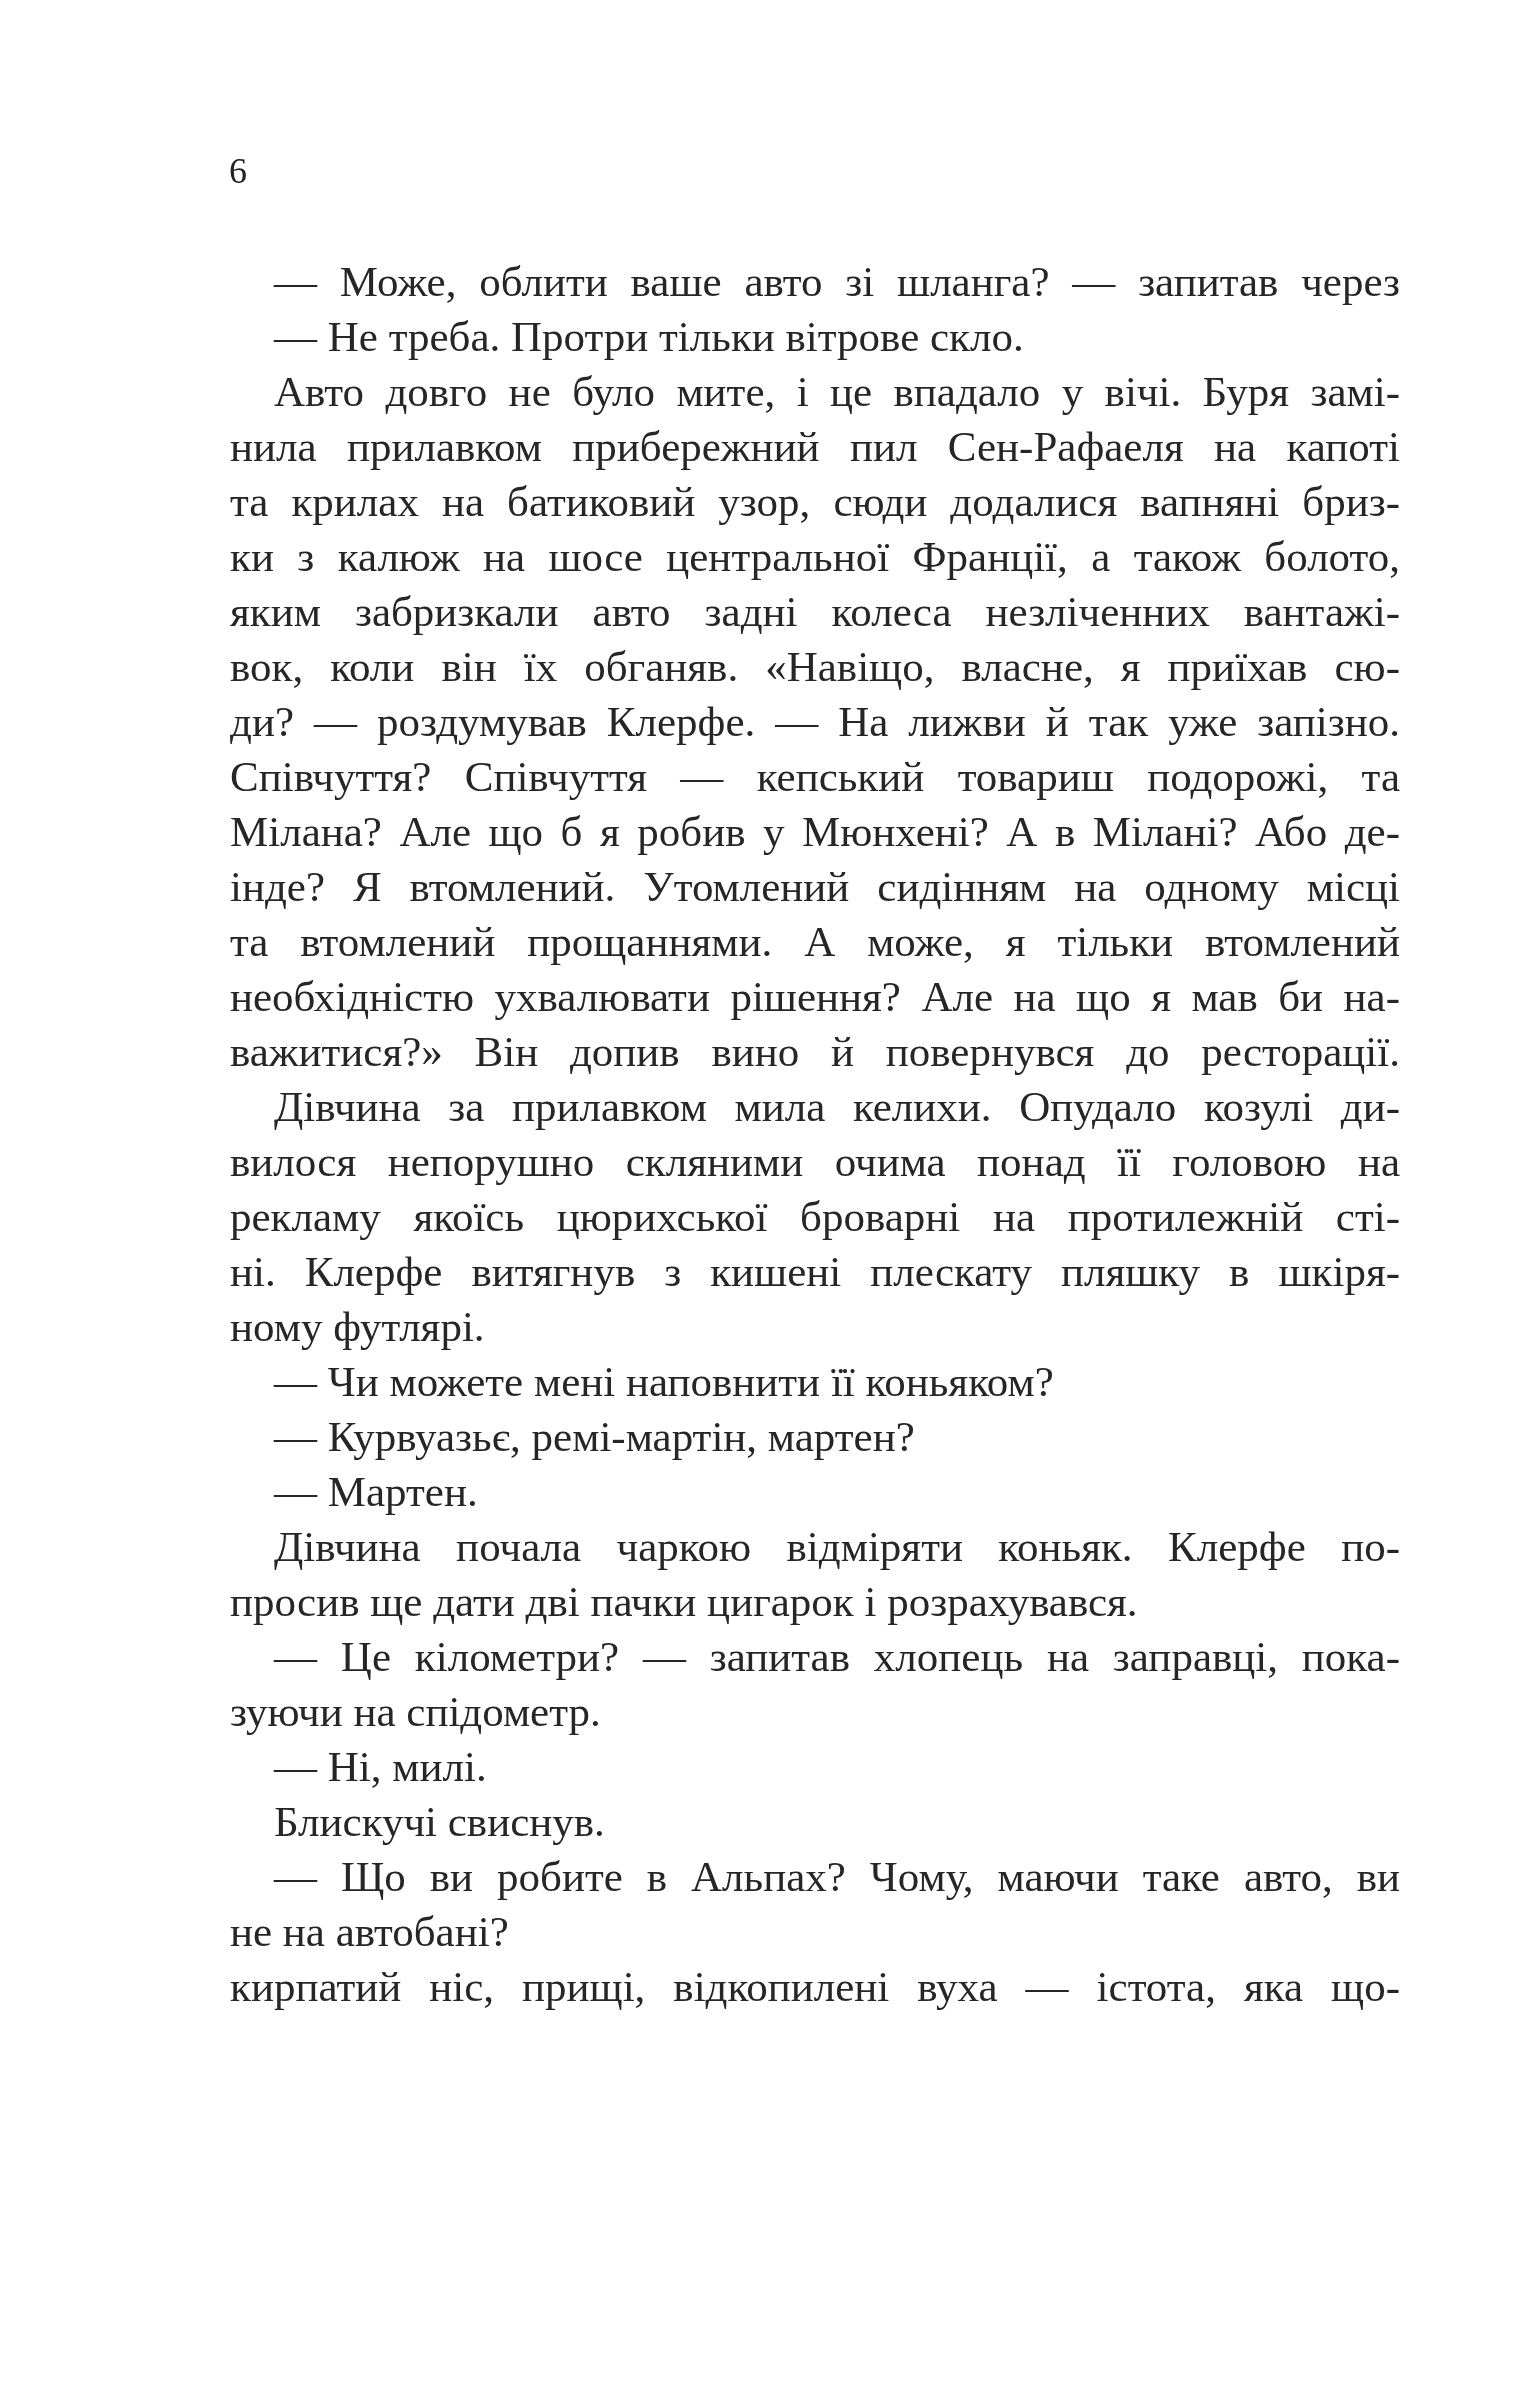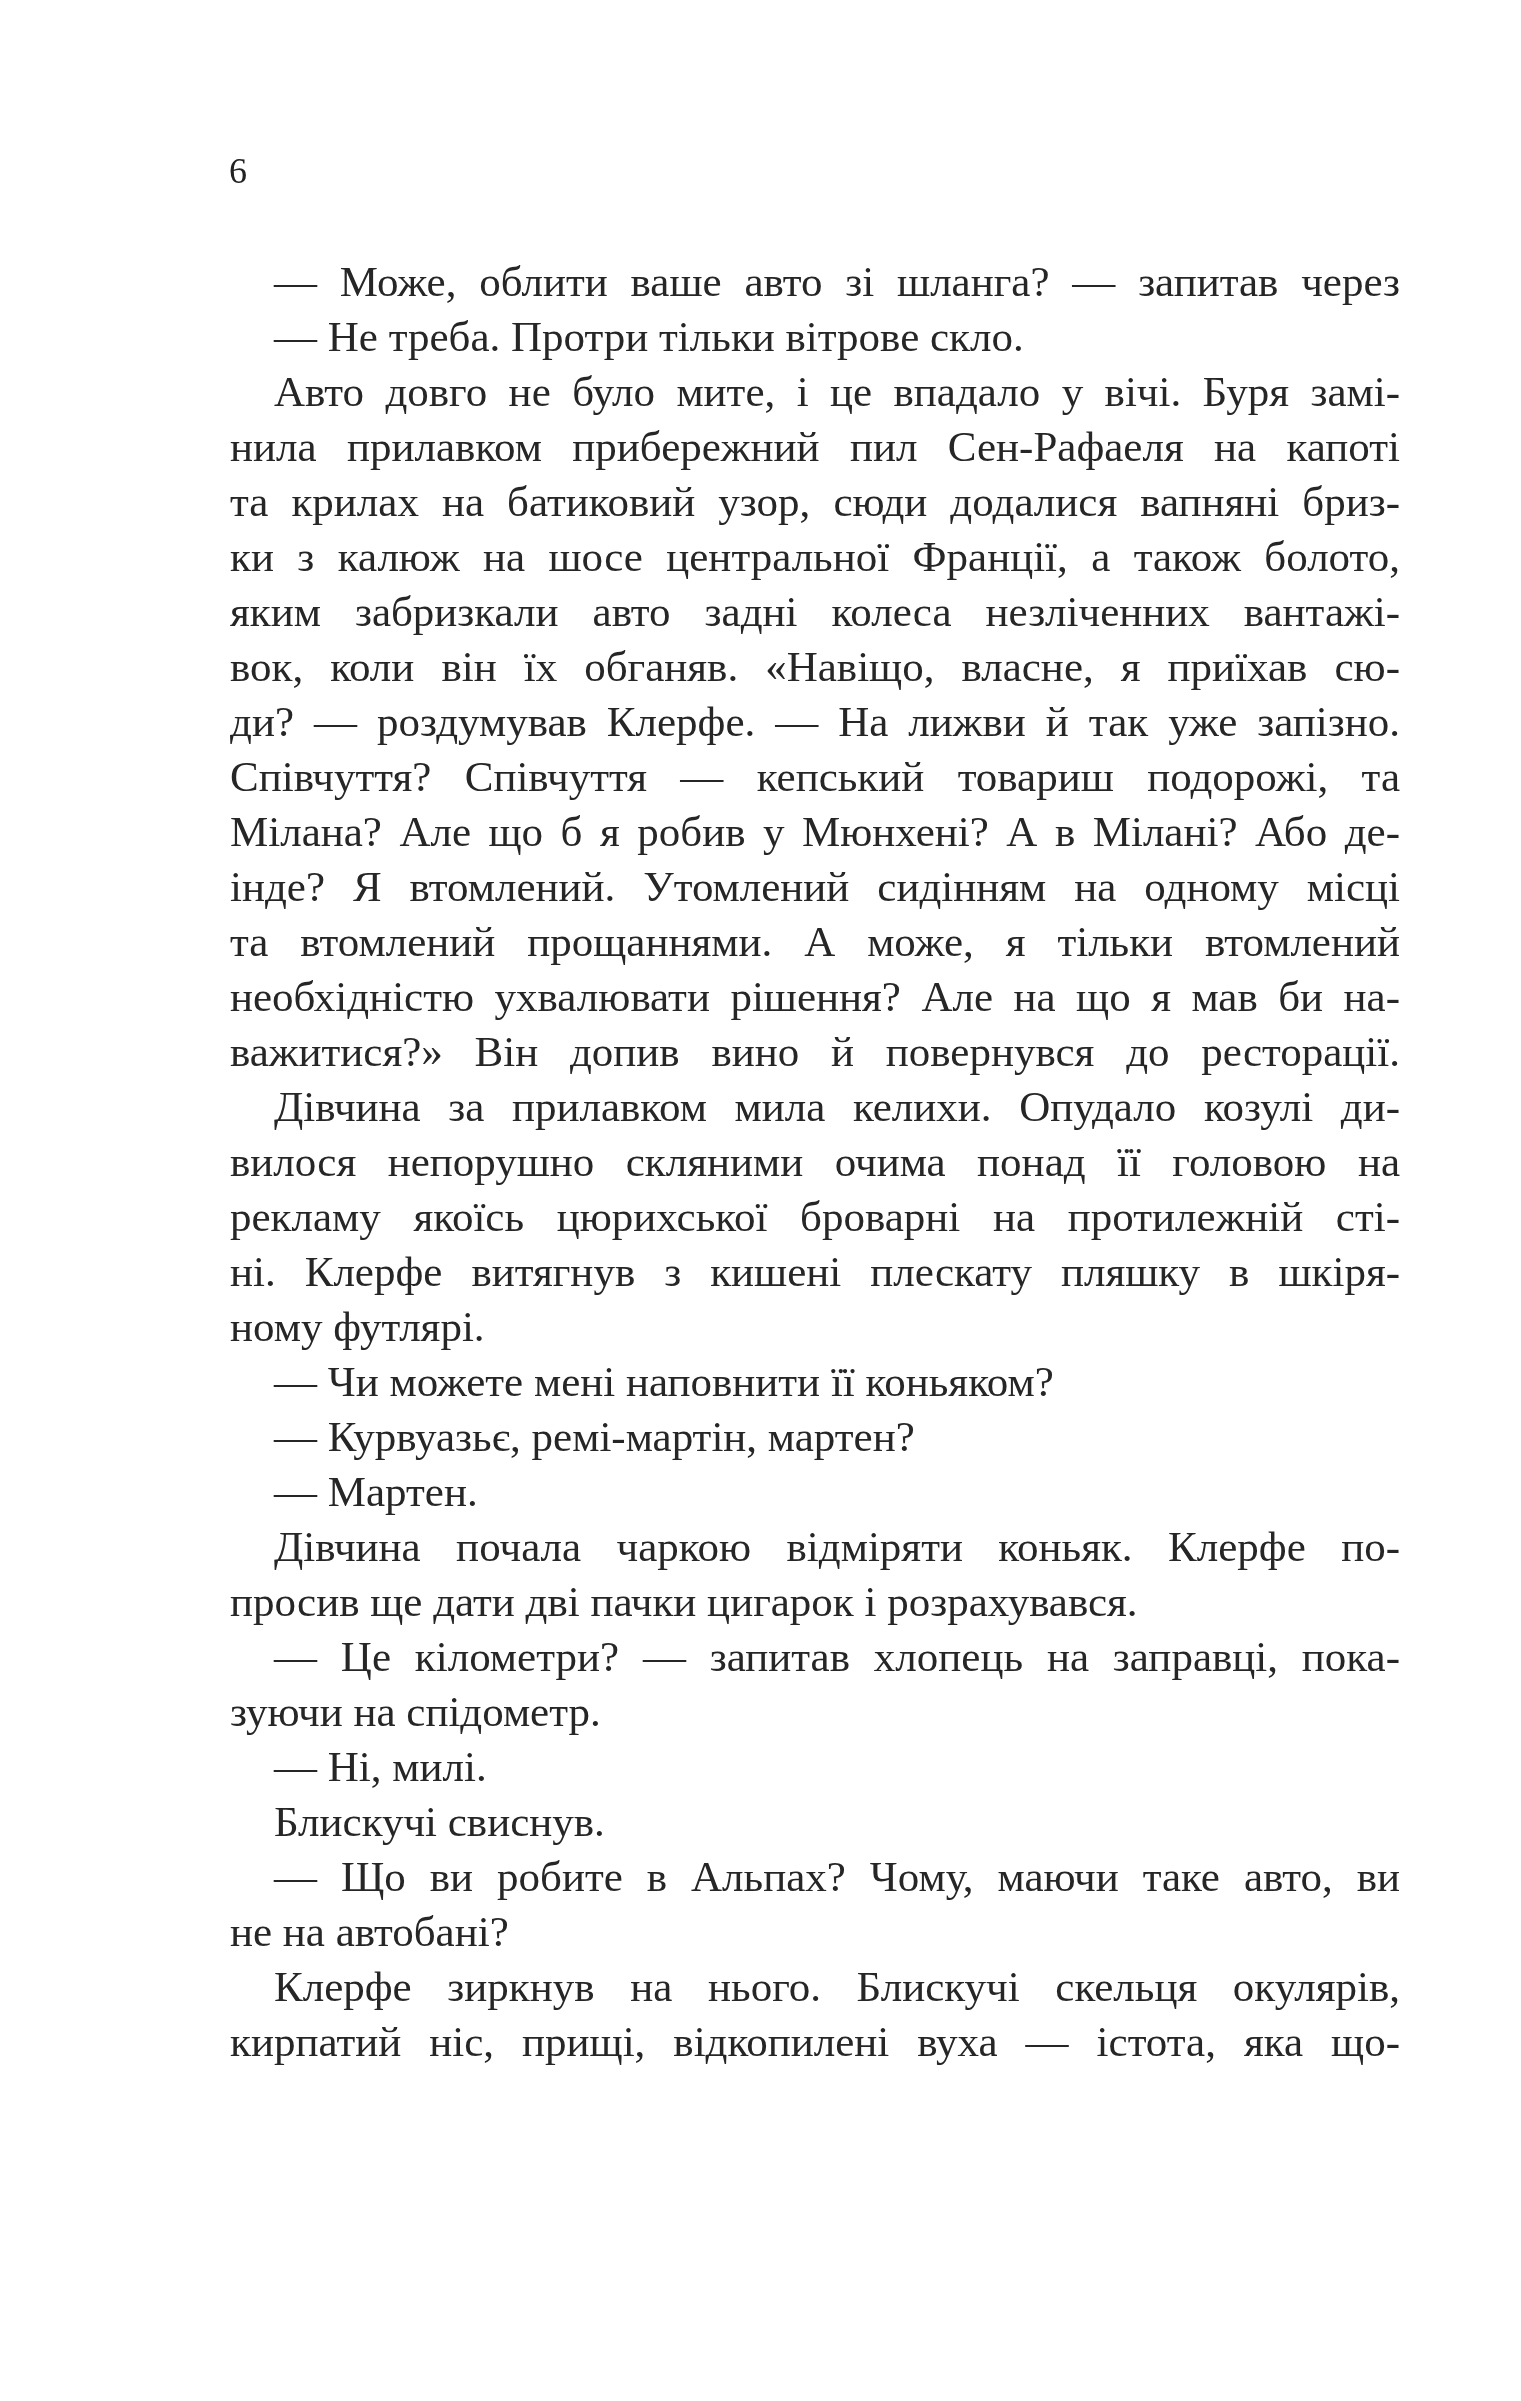--- a/index.html
+++ b/index.html
@@ -52,17 +52,16 @@
       <span class="line indent last">— Курвуазьє, ремі-мартін, мартен?</span>
       <span class="line indent last">— Мартен.</span>
       <span class="line indent">Дівчина почала чаркою відміряти коньяк. Клерфе по-</span>
       <span class="line last">просив ще дати дві пачки цигарок і розрахувався.</span>
       <span class="line indent">— Це кілометри? — запитав хлопець на заправці, пока-</span>
       <span class="line last">зуючи на спідометр.</span>
       <span class="line indent last">— Ні, милі.</span>
       <span class="line indent last">Блискучі свиснув.</span>
       <span class="line indent">— Що ви робите в Альпах? Чому, маючи таке авто, ви</span>
       <span class="line last">не на автобані?</span>
-      <span class="line indent">Клерфе зиркнув на нього. Блискучі скельця окулярів,</span>
       <span class="line">кирпатий ніс, прищі, відкопилені вуха — істота, яка що-</span>
     </div>
 </div>
 
 
 </body></html>

